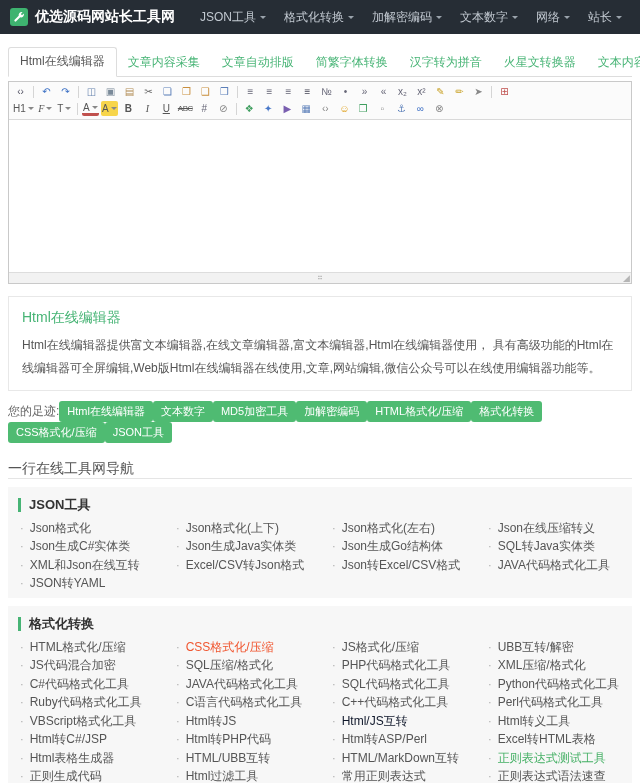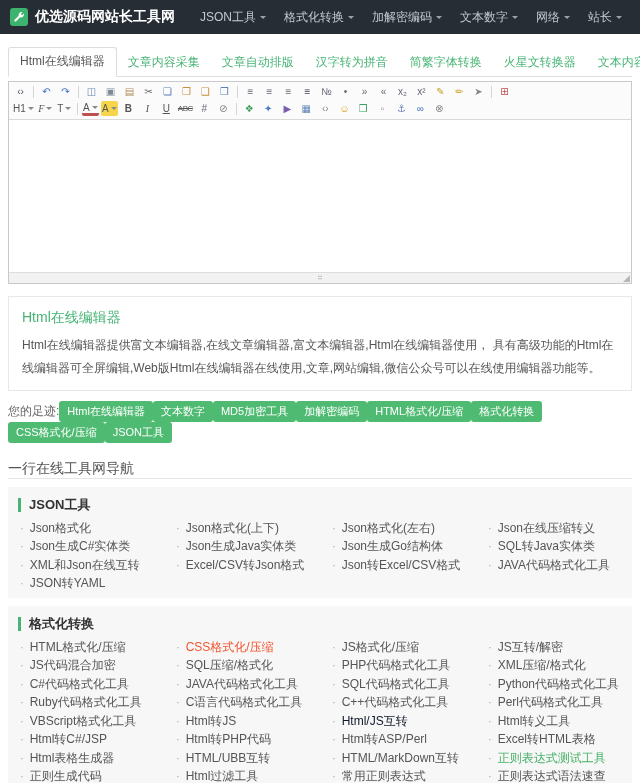--- a/index.html
+++ b/index.html
@@ -81,22 +81,22 @@
       <a class="nav-item">文本数字<span class="caret"></span></a>
       <a class="nav-item">网络<span class="caret"></span></a>
       <a class="nav-item">站长<span class="caret"></span></a>
     </nav>
 </div>
 
 <div class="tabbar">
     <span class="tab active">Html在线编辑器</span>
     <span class="tab">文章内容采集</span>
     <span class="tab">文章自动排版</span>
+    <span class="tab">简繁字体转换</span>
     <span class="tab">汉字转为拼音</span>
-    <span class="tab">简繁字体转换</span>
     <span class="tab">火星文转换器</span>
     <span class="tab">文本内容替换</span>
   </div>
 
 <div class="editor">
   <div class="toolbar">
     <div class="trow">
         <span class="ticon" style="color: rgb(85, 85, 102);">‹›</span>
         <span class="tsep"></span>
         <span class="ticon" style="color: rgb(58, 111, 196);">↶</span>
@@ -248,21 +248,21 @@
         <a class="link-item">
           <span class="bullet">·</span>
           <span style="color: rgb(240, 85, 47);">CSS格式化/压缩</span>
         </a>
         <a class="link-item">
           <span class="bullet">·</span>
           <span>JS格式化/压缩</span>
         </a>
         <a class="link-item">
           <span class="bullet">·</span>
-          <span>JS互转/解密</span>
+          <span>UBB互转/解密</span>
         </a>
         <a class="link-item">
           <span class="bullet">·</span>
           <span>JS代码混合加密</span>
         </a>
         <a class="link-item">
           <span class="bullet">·</span>
           <span>SQL压缩/格式化</span>
         </a>
         <a class="link-item">

